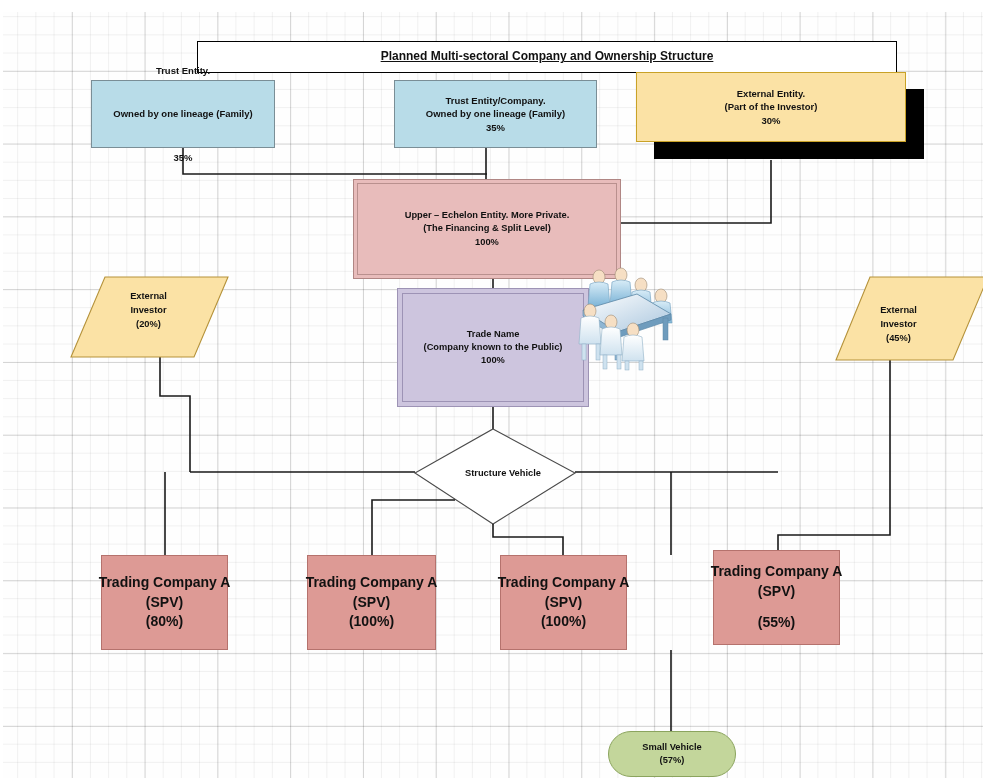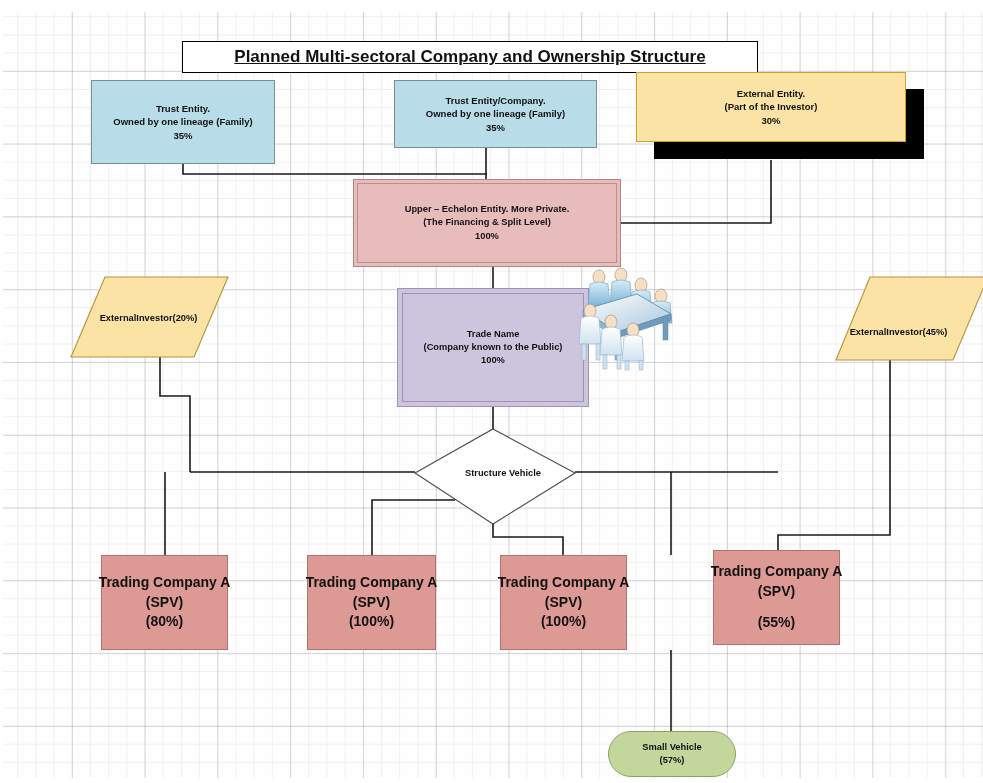--- a/index.html
+++ b/index.html
@@ -41,59 +41,59 @@
     align-items:center;justify-content:center;
     text-align:center;
     font-weight:bold;
     color:#111;
     line-height:1.42;
   }
   .node .ln{display:block;white-space:nowrap;}
 
   
   #title-box{
-    left:182px;top:41px;width:576px;height:32px;
+    left:197px;top:41px;width:700px;height:32px;
     background:#ffffff;border:1.5px solid #000;
-    font-size:17px;
+    font-size:12px;
   }
   #title-box .ln{text-decoration:underline;}
 
   
   .blue{
     background:#b8dce8;border:1px solid #7a8e96;font-size:9.5px;
   }
-  #trust-a{left:91px;top:80px;width:184px;height:84px;}
+  #trust-a{left:91px;top:80px;width:184px;height:68px;gap:30px;}
   #trust-b{left:394px;top:80px;width:203px;height:68px;}
 
   
   #ext-entity-shadow{
     position:absolute;left:654px;top:89px;width:270px;height:70px;background:#000000;
   }
   #ext-entity{
     left:636px;top:72px;width:270px;height:70px;
     background:#fbe2a5;border:1px solid #c9a227;font-size:9.5px;text-align:center;
   }
 
   
   #upper-echelon{
-    left:353px;top:179px;width:268px;height:88px;
+    left:353px;top:179px;width:268px;height:100px;
     background:#e8bcbb;border:1px solid #b08684;
     box-shadow:inset 0 0 0 3px #e8bcbb, inset 0 0 0 4px #b9908e;
     font-size:9.3px;
   }
 
   
   #trade-name{
     left:397px;top:288px;width:192px;height:119px;
     background:#cdc5de;border:1px solid #9d93b5;
     box-shadow:inset 0 0 0 4px #cdc5de, inset 0 0 0 5px #9d93b5;
     font-size:9.3px;
   }
   .paral-label{
-    position:absolute;display:flex;flex-direction:row;align-items:center;justify-content:center;
+    position:absolute;display:flex;flex-direction:column;align-items:center;
     font-weight:bold;font-size:9.3px;color:#111;line-height:1.5;text-align:center;
   }
 
   
   #diamond-label{
     position:absolute;left:428px;top:464px;width:150px;height:18px;
     display:flex;align-items:center;justify-content:center;
     font-weight:bold;font-size:9.3px;color:#111;
   }
 

